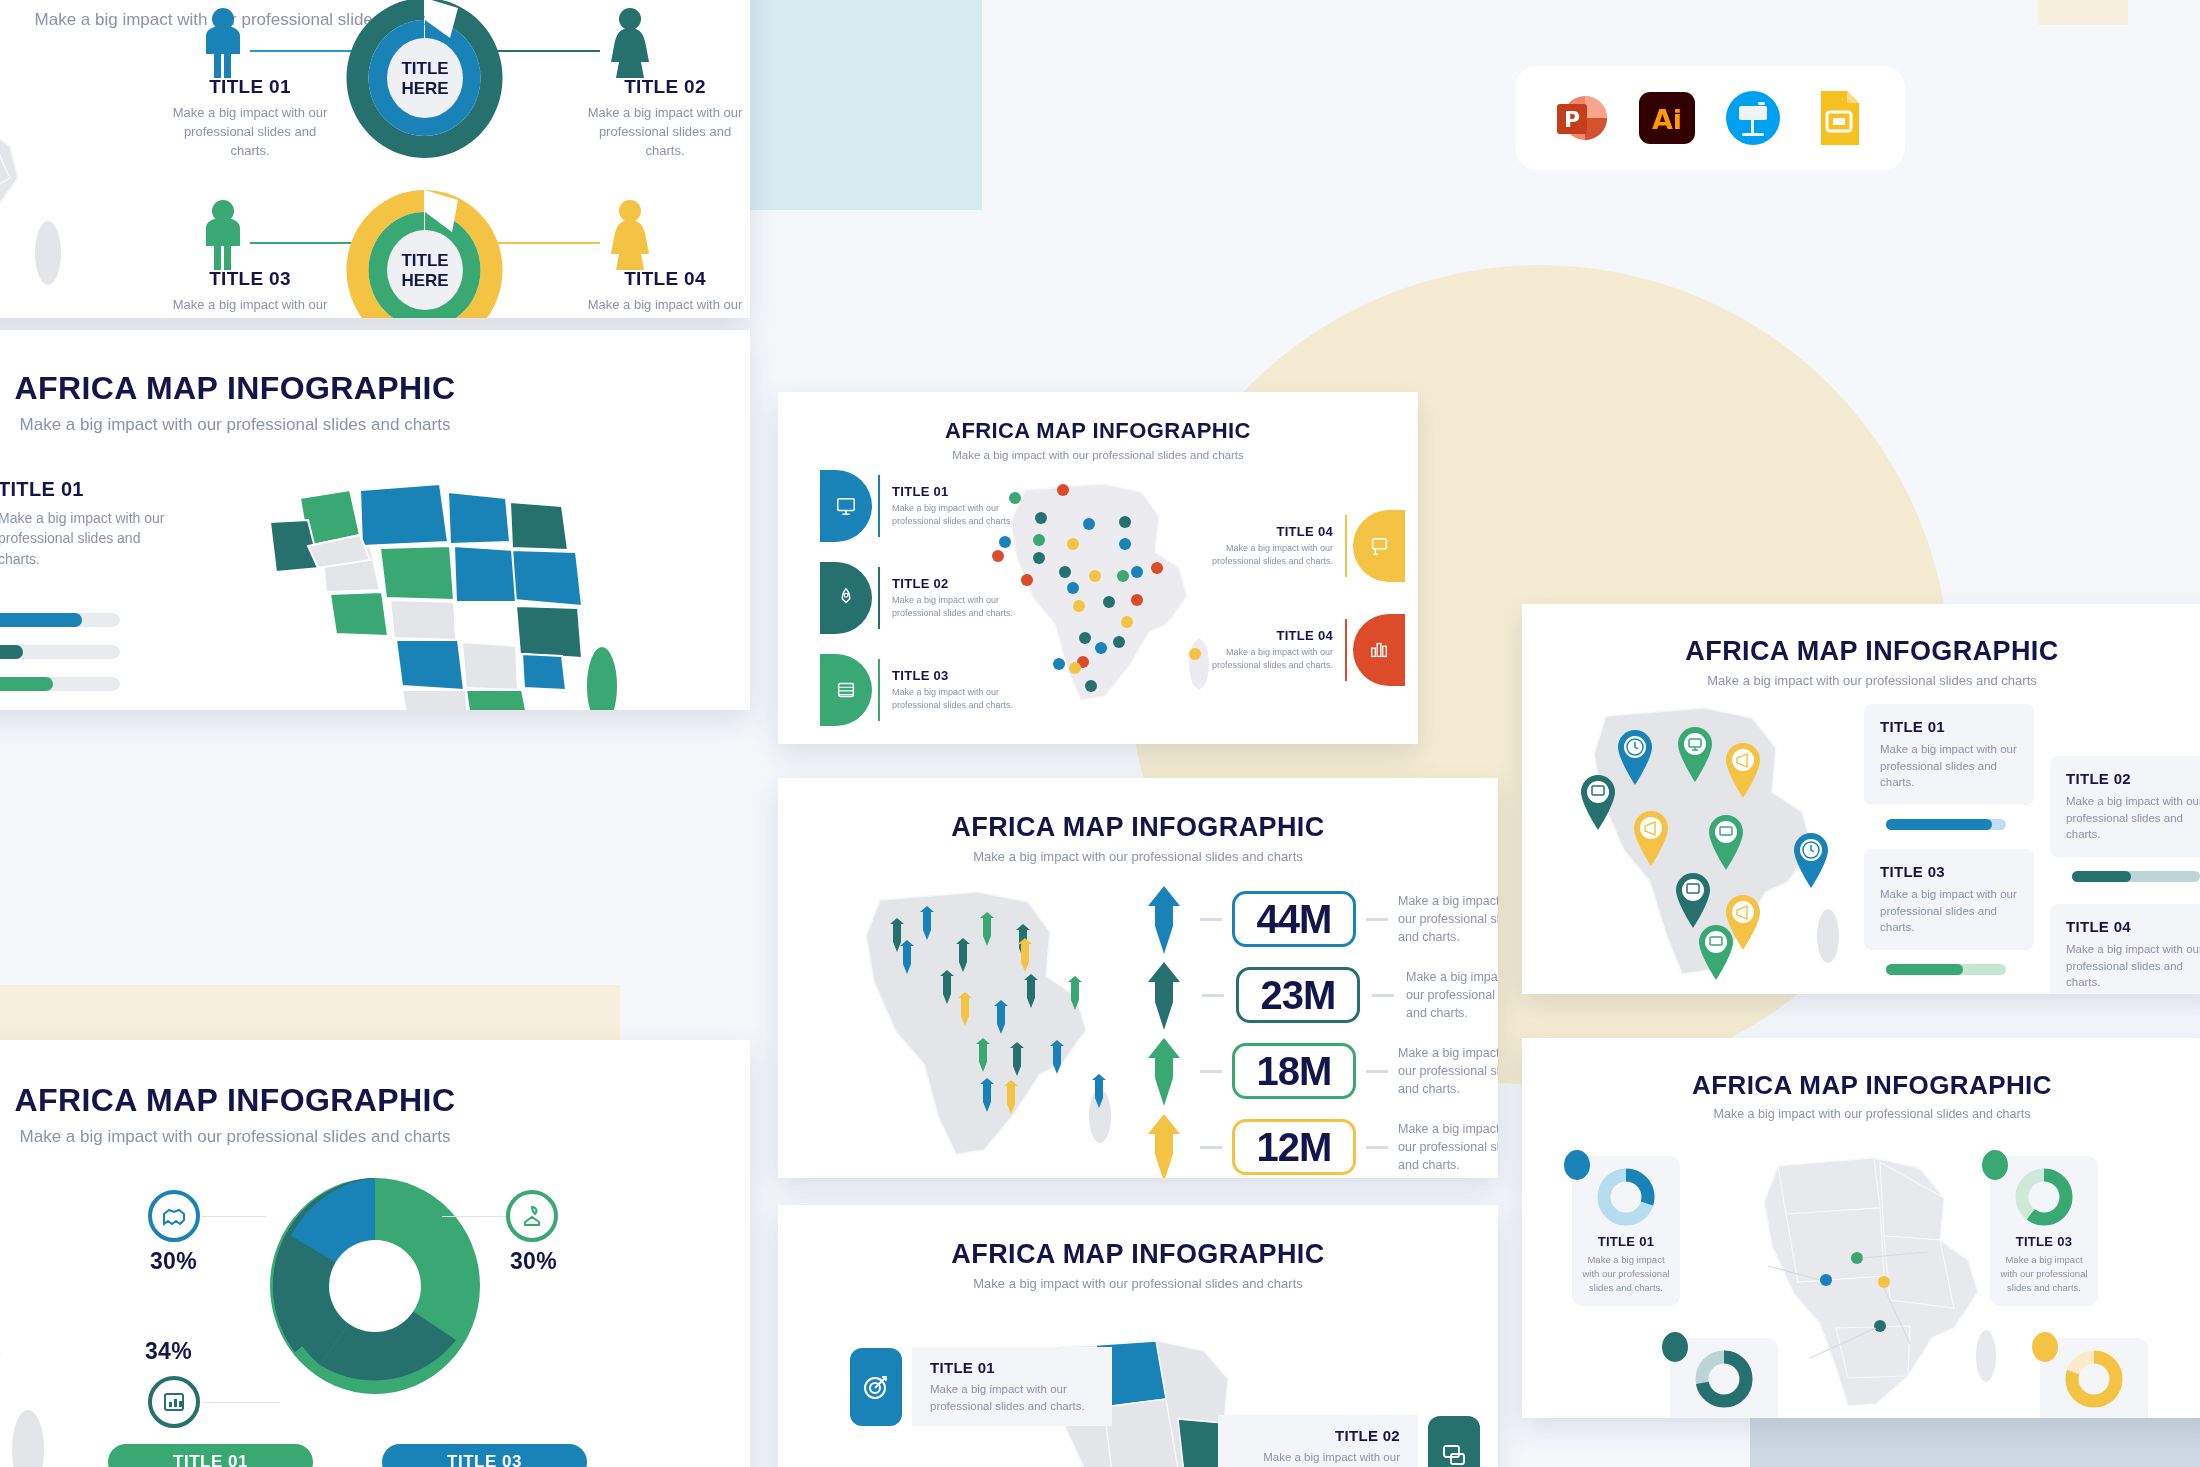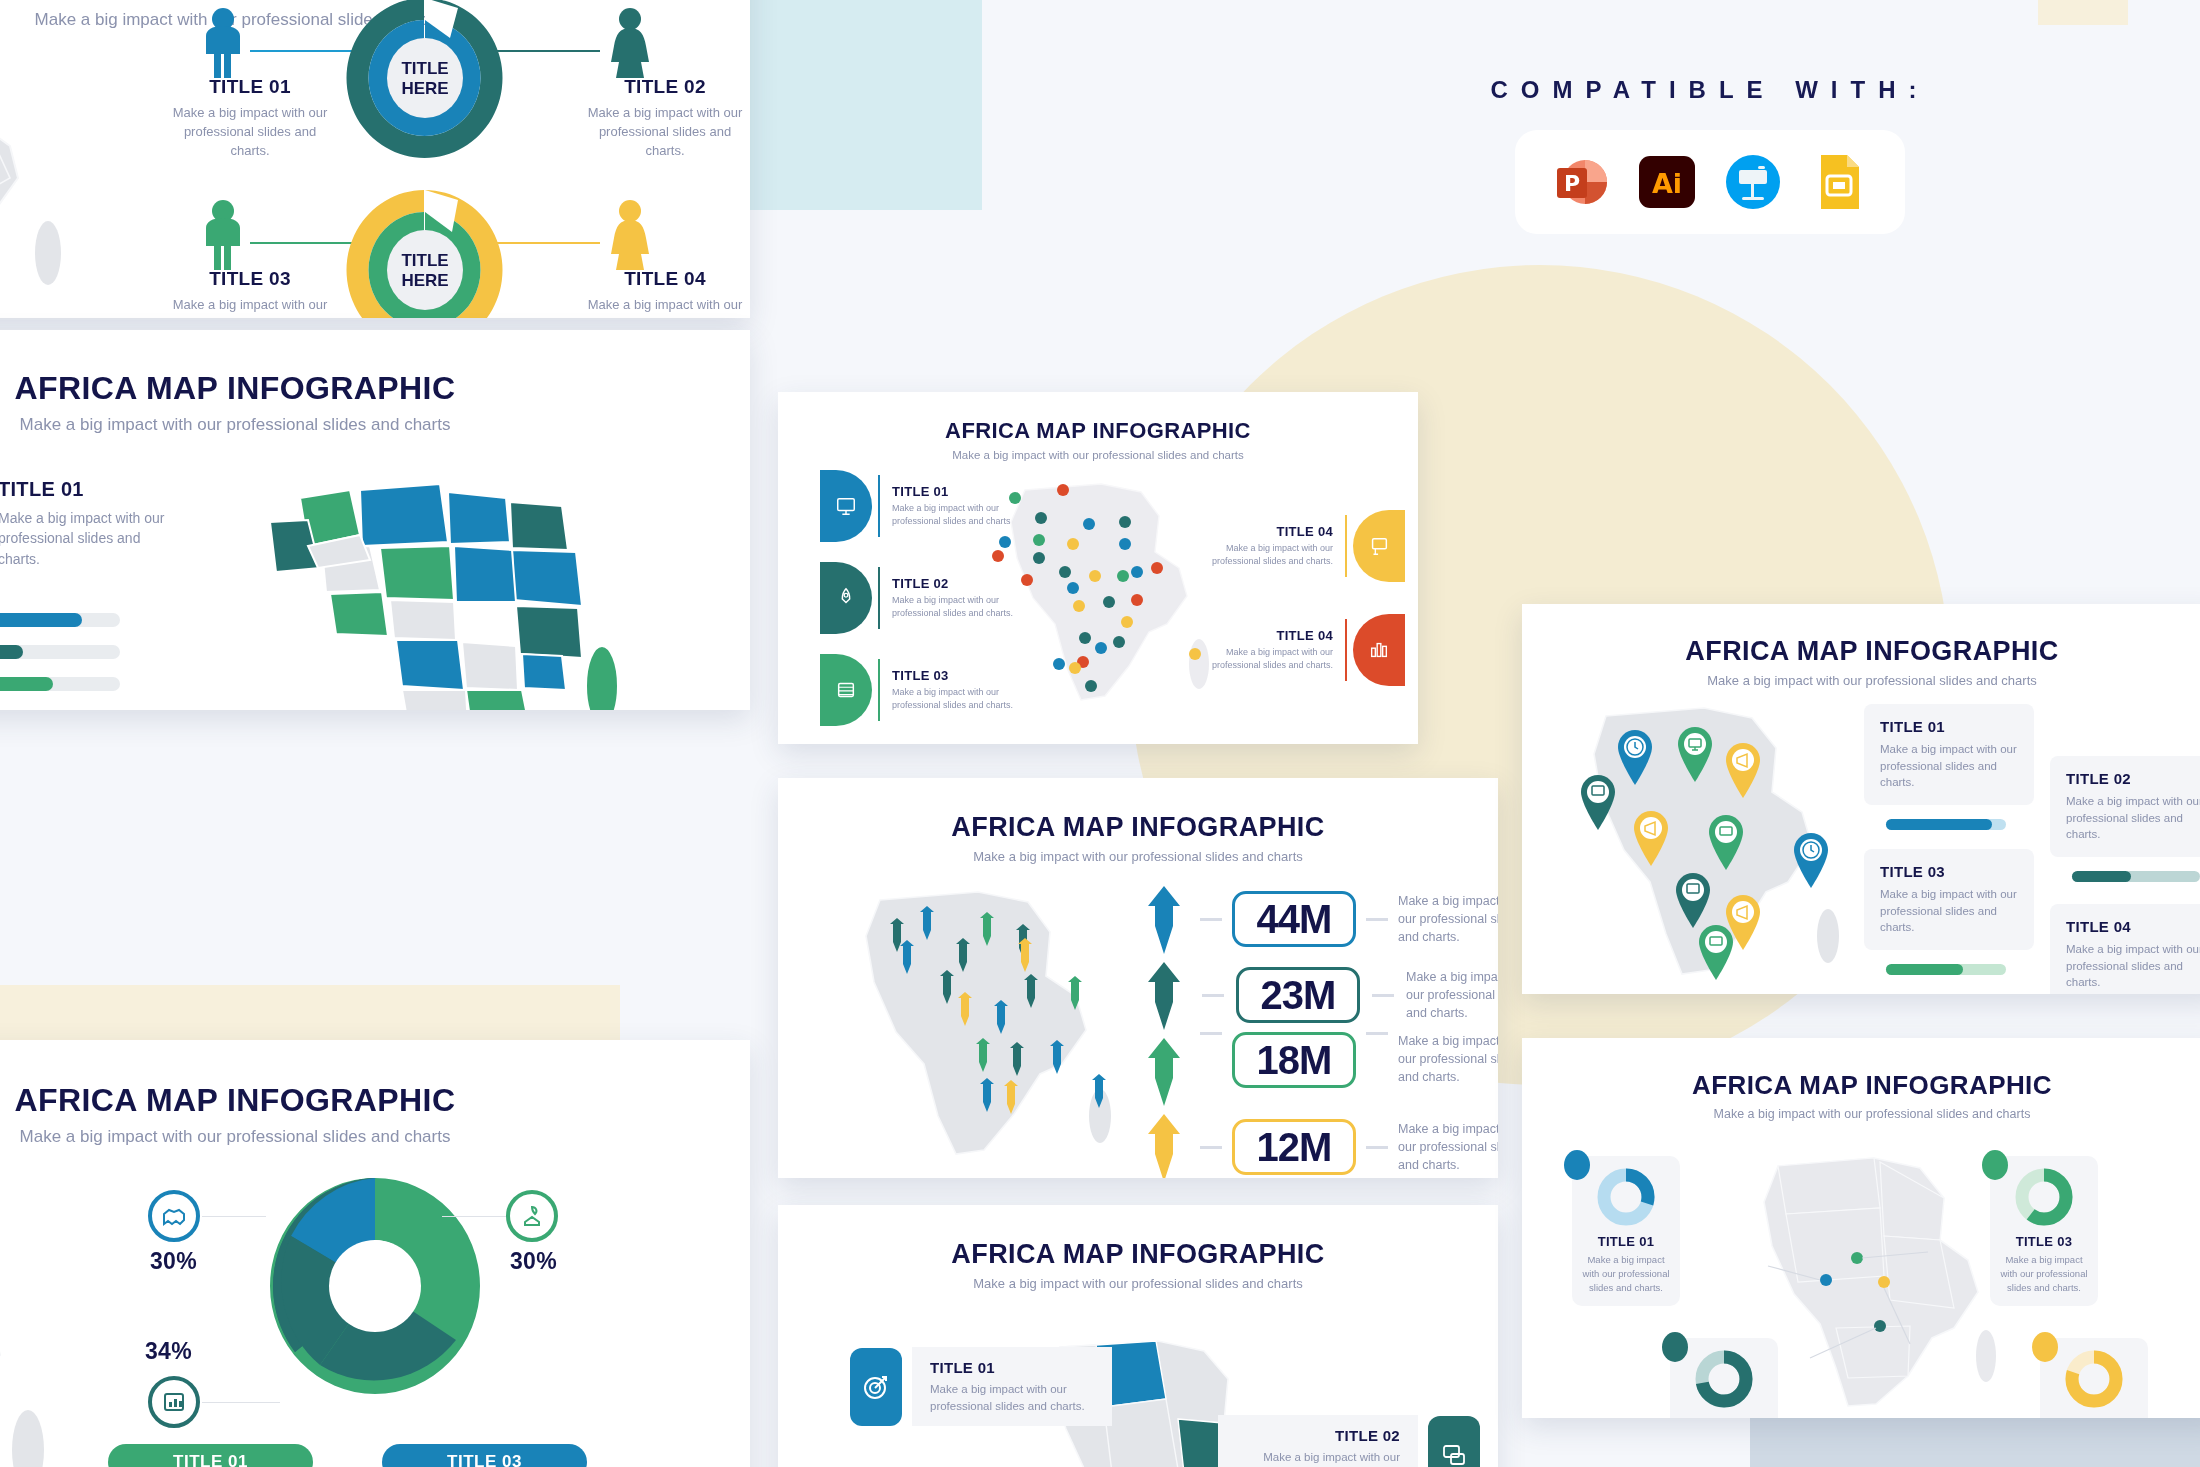--- a/index.html
+++ b/index.html
@@ -125,21 +125,20 @@
 
   <div class="bg-shape bg-blue-rect"></div>
   <div class="bg-shape bg-cream-circle"></div>
   <div class="bg-shape bg-cream-rect-tr"></div>
   <div class="bg-shape bg-cream-rect-l"></div>
   <div class="bg-shape bg-grey-circle"></div>
   <div class="bg-shape bg-grey-circle2"></div>
   <div class="bg-shape bg-band-bottom"></div>
 
   <div class="hero">
-    <div class="hero-compat">COMPATIBLE WITH:</div>
     <div class="app-strip">
 
       <div class="app-ico">
         <svg width="64" height="64" viewBox="0 0 64 64">
           <circle cx="36" cy="32" r="22" fill="#f2866a"></circle>
           <path d="M36 10 a22 22 0 0 1 22 22 h-22z" fill="#f9a58c"></path>
           <path d="M36 32 h22 a22 22 0 0 1 -22 22z" fill="#d35230"></path>
           <rect x="8" y="18" width="30" height="30" rx="3" fill="#c43e1c"></rect>
           <text x="23" y="41" font-size="22" font-weight="bold" fill="#fff" text-anchor="middle" font-family="DejaVu Sans, sans-serif">P</text>
         </svg>
@@ -549,21 +548,21 @@
     </div>
     <div style="position:absolute;left:360px;top:178px;display:flex;align-items:center;gap:12px">
       <svg width="52" height="78" viewBox="0 0 52 78">
           <path d="M10 26 L26 6 L42 26 l-7 0 0 20 -9 28 -9-28 0-20z" fill="#26706e"></path>
         </svg>
       <div class="dash"></div>
       <div class="numbox" style="border-color:#26706e">23M</div>
       <div class="dash"></div>
       <div class="body-txt" style="font-size:12.5px;width:140px">Make a big impact with our professional slides and charts.</div>
     </div>
-    <div style="position:absolute;left:360px;top:254px;display:flex;gap:10px">
+    <div style="position:absolute;left:360px;top:254px;display:flex;align-items:center;gap:10px">
       <svg width="52" height="78" viewBox="0 0 52 78">
           <path d="M10 26 L26 6 L42 26 l-7 0 0 20 -9 28 -9-28 0-20z" fill="#3aa873"></path>
         </svg>
       <div class="dash"></div>
       <div class="numbox" style="border-color:#3aa873">18M</div>
       <div class="dash"></div>
       <div class="body-txt" style="font-size:12.5px;width:140px">Make a big impact with our professional slides and charts.</div>
     </div>
     <div style="position:absolute;left:360px;top:330px;display:flex;align-items:center;gap:10px">
       <svg width="52" height="78" viewBox="0 0 52 78">

